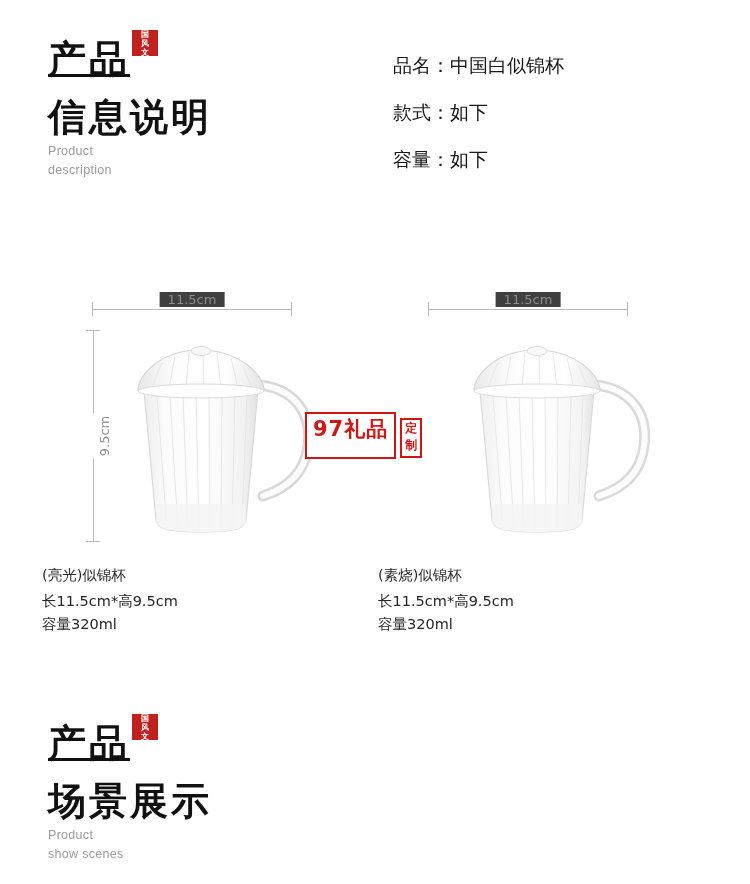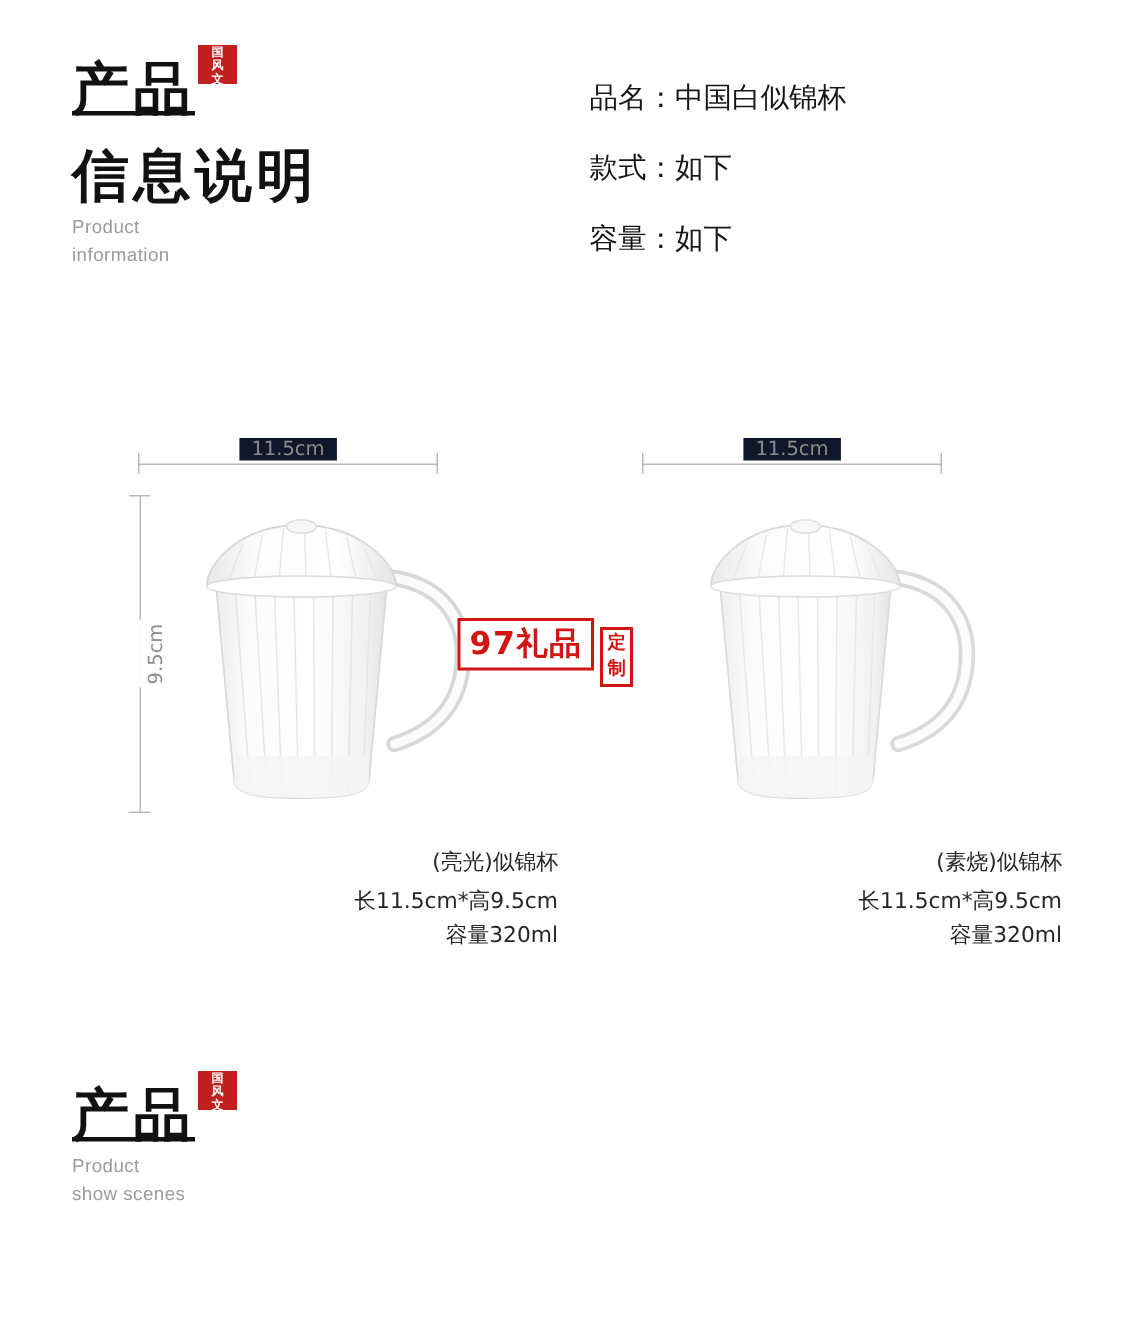--- a/index.html
+++ b/index.html
@@ -128,21 +128,21 @@
     height: 14px;
     background: #b9b9b9;
   }
   .dim-top .cap-l { left: 0; }
   .dim-top .cap-r { right: 0; }
   .dim-top .label {
     position: absolute;
     top: -10px;
     left: 50%;
     transform: translateX(-50%);
-    background: #0f172a;
+    background: #404040;
     padding: 0 8px;
     font-size: 13px;
     color: #8d8d8d;
     font-family: "DejaVu Sans", sans-serif;
   }
 
   
   .dim-left {
     position: absolute;
     left: 44px;
@@ -187,21 +187,21 @@
     top: 28px;
     width: 250px;
     height: 250px;
   }
 
   .fig-caption {
     position: absolute;
     top: 286px;
     left: 0;
     width: 330px;
-    text-align: right;
+    text-align: left;
     font-size: 14.5px;
     color: #262626;
     line-height: 23px;
     font-family: "DejaVu Sans", sans-serif;
   }
   .fig-caption .title { margin-bottom: 3px; }
 
   
   .watermark {
     position: absolute;
@@ -210,21 +210,21 @@
     display: flex;
     align-items: flex-start;
     z-index: 40;
   }
   .wm-box {
     border: 2px solid #d01513;
     color: #d01513;
     font-weight: bold;
     font-size: 21px;
     letter-spacing: 1px;
-    padding: 3px 6px 4px 6px;
+    padding: 3px 6px 16px 6px;
     background: rgba(255,255,255,.88);
     font-family: "DejaVu Sans", sans-serif;
     line-height: 24px;
   }
   .wm-seal {
     width: 22px;
     height: 40px;
     margin-left: 4px;
     margin-top: 6px;
     border: 2px solid #d01513;
@@ -242,21 +242,21 @@
 </head>
 <body>
 
 <div class="sec-head sec-head-1">
   <div class="big-line">
     <span>产品</span><span class="seal"><span>国</span><span>风</span><span>文</span></span>
   </div>
   <div class="big-line-2">信息说明</div>
   <div class="sub-en">
     <div>Product</div>
-    <div>information</div>
+    <div>description</div>
   </div>
 </div>
 
 <div class="specs">
   <div class="spec-row">
     <span class="spec-key">品名：</span><span class="spec-val">中国白似锦杯</span>
   </div>
   <div class="spec-row">
     <span class="spec-key">款式：</span><span class="spec-val">如下</span>
   </div>
@@ -402,17 +402,18 @@
   <div class="wm-seal">
     <span>定</span>
     <span>制</span>
   </div>
 </div>
 
 <div class="sec-head sec-head-2">
   <div class="big-line">
     <span>产品</span><span class="seal"><span>国</span><span>风</span><span>文</span></span>
   </div>
+  <div class="big-line-2">场景展示</div>
   <div class="sub-en">
     <div>Product</div>
     <div>show scenes</div>
   </div>
 </div>
 
 </body></html>

